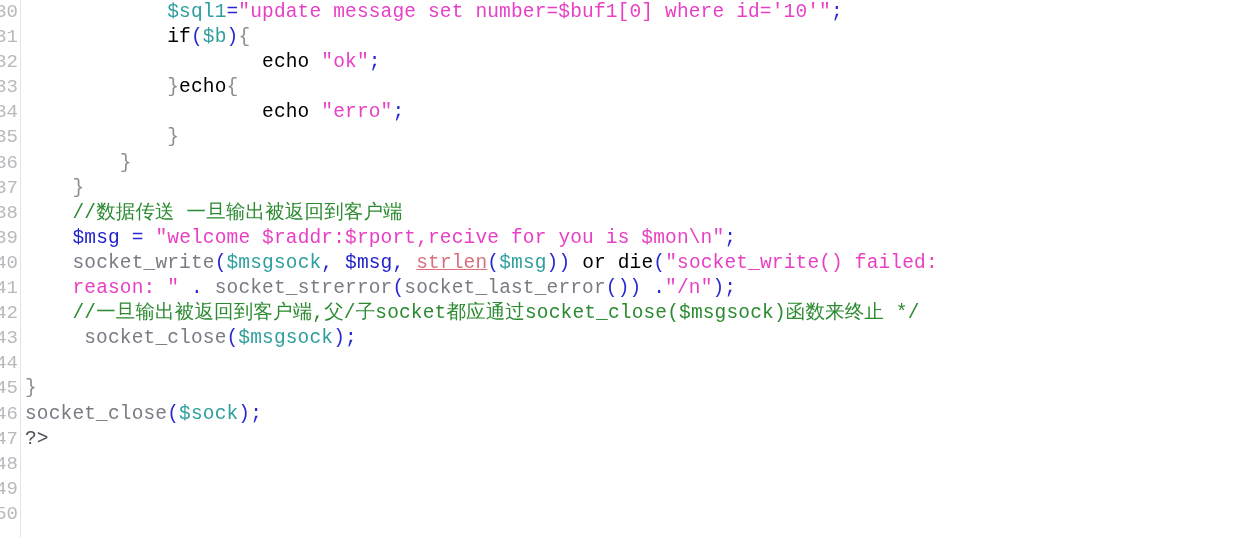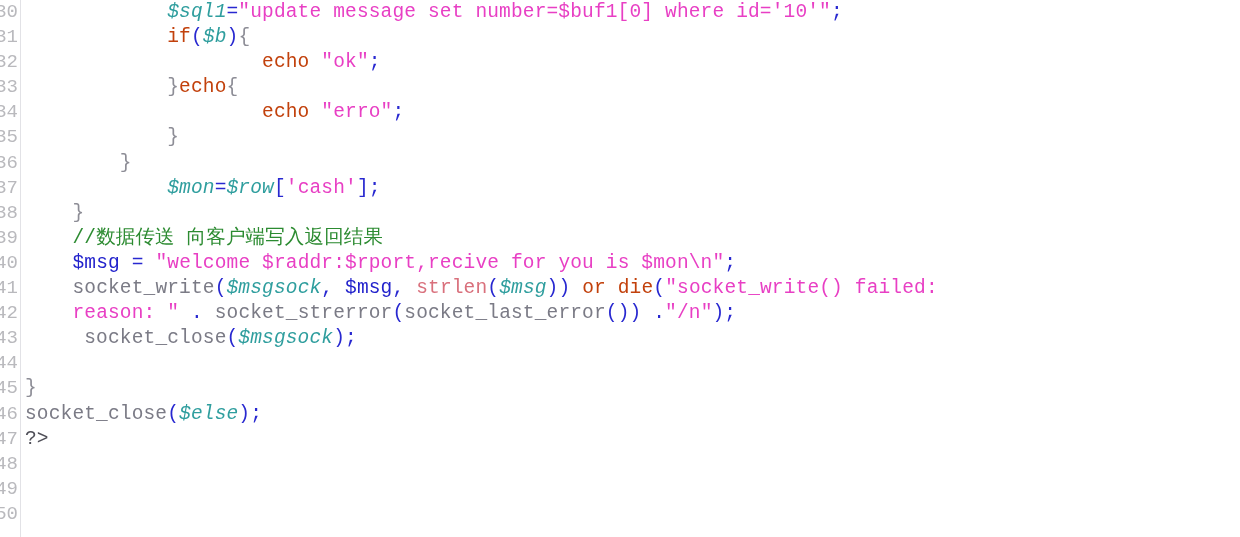--- a/index.html
+++ b/index.html
@@ -73,53 +73,53 @@
     line-height: 25.1px;
     font-size: 19.5px;
     letter-spacing: 0.15px;
     white-space: pre;
     color: #4a4a52;
     font-family: "Liberation Mono", "DejaVu Sans Mono", monospace;
   }
 
   
   .t-plain   { color: #4f4f58; }
-  .t-var     { color: #2f9e9e; font-style: italic; }
+  .t-var     { color: #2f9e9e; }
   .t-varblue { color: #2222cc; }
   .t-str     { color: #e83fc4; }
-  .t-kw      { color: #c2410c; }
+  .t-kw      { color: #000000; }
   .t-punc    { color: #2828d0; }
   .t-func    { color: #7b7b86; }
-  .t-builtin { color: #d9707c; }
+  .t-builtin { color: #d9707c; text-decoration: underline; }
   .t-comment { color: #2c8b31; }
   .t-brace   { color: #8d8d96; }
 </style>
 </head>
 <body>
 
 <div id="editor">
 
   <div id="code">
       <div class="code-line"><span class="t-plain">            </span><span class="t-var">$sql1</span><span class="t-punc">=</span><span class="t-str">"update message set number=$buf1[0] where id='10'"</span><span class="t-punc">;</span></div>
       <div class="code-line"><span class="t-plain">            </span><span class="t-kw">if</span><span class="t-punc">(</span><span class="t-var">$b</span><span class="t-punc">)</span><span class="t-brace">{</span></div>
       <div class="code-line"><span class="t-plain">                    </span><span class="t-kw">echo</span><span class="t-plain"> </span><span class="t-str">"ok"</span><span class="t-punc">;</span></div>
       <div class="code-line"><span class="t-plain">            </span><span class="t-brace">}</span><span class="t-kw">echo</span><span class="t-brace">{</span></div>
       <div class="code-line"><span class="t-plain">                    </span><span class="t-kw">echo</span><span class="t-plain"> </span><span class="t-str">"erro"</span><span class="t-punc">;</span></div>
       <div class="code-line"><span class="t-plain">            </span><span class="t-brace">}</span></div>
       <div class="code-line"><span class="t-plain">        </span><span class="t-brace">}</span></div>
-      <div class="code-line"><span class="t-plain">            </span><span class="t-var">$mon</span><span class="t-punc">=</span><span class="t-var">$row</span><span class="t-punc">[</span><span class="t-str">'cash'</span><span class="t-punc">]</span><span class="t-punc">;</span></div>
       <div class="code-line"><span class="t-plain">    </span><span class="t-brace">}</span></div>
-      <div class="code-line"><span class="t-plain">    </span><span class="t-comment">//数据传送 向客户端写入返回结果</span></div>
+      <div class="code-line"><span class="t-plain">    </span><span class="t-comment">//数据传送 一旦输出被返回到客户端</span></div>
       <div class="code-line"><span class="t-plain">    </span><span class="t-varblue">$msg</span><span class="t-plain"> </span><span class="t-punc">=</span><span class="t-plain"> </span><span class="t-str">"welcome $raddr:$rport,recive for you is $mon\n"</span><span class="t-punc">;</span></div>
       <div class="code-line"><span class="t-plain">    </span><span class="t-func">socket_write</span><span class="t-punc">(</span><span class="t-var">$msgsock</span><span class="t-punc">, </span><span class="t-varblue">$msg</span><span class="t-punc">, </span><span class="t-builtin">strlen</span><span class="t-punc">(</span><span class="t-var">$msg</span><span class="t-punc">))</span><span class="t-plain"> </span><span class="t-kw">or</span><span class="t-plain"> </span><span class="t-kw">die</span><span class="t-punc">(</span><span class="t-str">"socket_write() failed:</span></div>
       <div class="code-line"><span class="t-plain">    </span><span class="t-str">reason: "</span><span class="t-plain"> </span><span class="t-punc">.</span><span class="t-plain"> </span><span class="t-func">socket_strerror</span><span class="t-punc">(</span><span class="t-func">socket_last_error</span><span class="t-punc">())</span><span class="t-plain"> </span><span class="t-punc">.</span><span class="t-str">"/n"</span><span class="t-punc">)</span><span class="t-punc">;</span></div>
+      <div class="code-line"><span class="t-plain">    </span><span class="t-comment">//一旦输出被返回到客户端,父/子socket都应通过socket_close($msgsock)函数来终止 */</span></div>
       <div class="code-line"><span class="t-plain">     </span><span class="t-func">socket_close</span><span class="t-punc">(</span><span class="t-var">$msgsock</span><span class="t-punc">)</span><span class="t-punc">;</span></div>
       <div class="code-line">&nbsp;</div>
       <div class="code-line"><span class="t-brace">}</span></div>
-      <div class="code-line"><span class="t-func">socket_close</span><span class="t-punc">(</span><span class="t-var">$else</span><span class="t-punc">)</span><span class="t-punc">;</span></div>
+      <div class="code-line"><span class="t-func">socket_close</span><span class="t-punc">(</span><span class="t-var">$sock</span><span class="t-punc">)</span><span class="t-punc">;</span></div>
       <div class="code-line"><span class="t-plain">?&gt;</span></div>
     </div>
 
   <div id="gutter">
       <div class="gutter-line">130</div>
       <div class="gutter-line">131</div>
       <div class="gutter-line">132</div>
       <div class="gutter-line">133</div>
       <div class="gutter-line">134</div>
       <div class="gutter-line">135</div>

